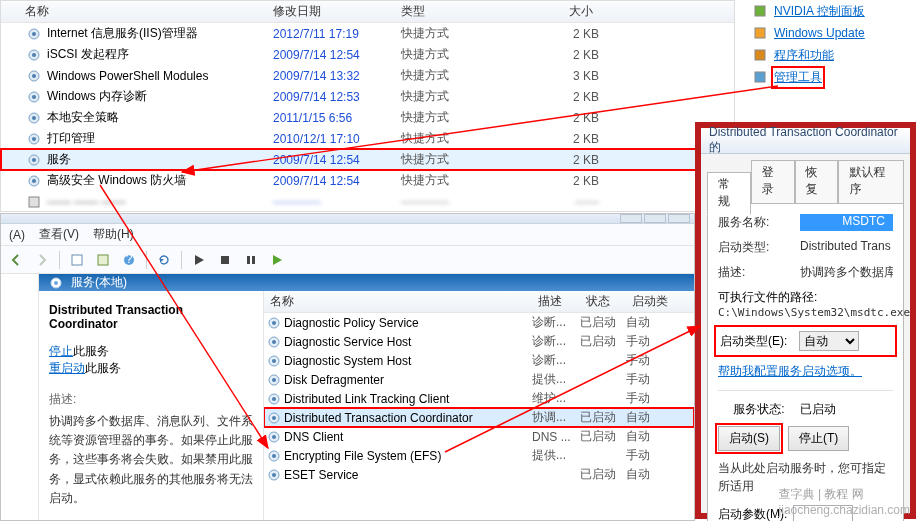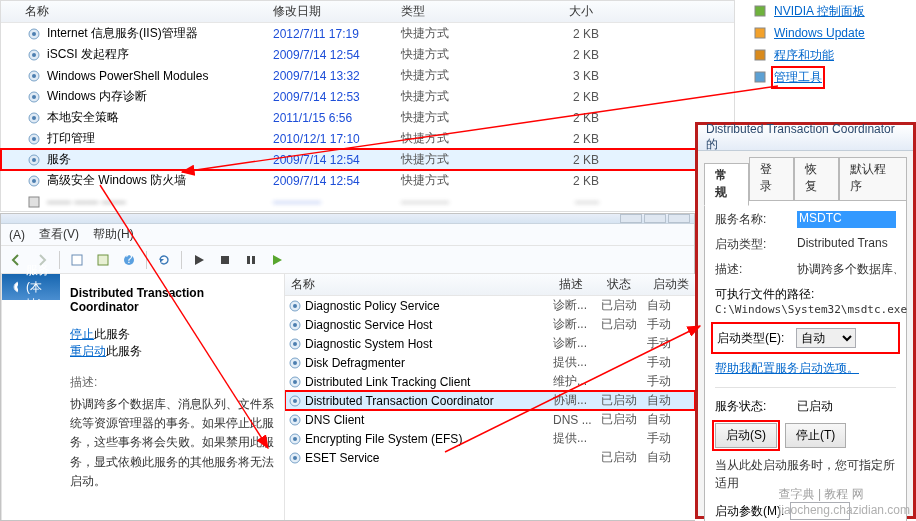--- a/index.html
+++ b/index.html
@@ -25,37 +25,37 @@
 .explorer .row.blur .fname, .explorer .row.blur .fdate, .explorer .row.blur .ftype, .explorer .row.blur .fsize { filter: blur(2px); opacity: .7; }
 
 
 .cpanel { position: absolute; left: 746px; top: 0; width: 170px; }
 .cpanel .item { display: flex; align-items: center; height: 22px; gap: 6px; padding-left: 6px; }
 .cpanel .item .icon { width: 16px; height: 16px; display: inline-flex; align-items: center; justify-content: center; }
 .cpanel .item a { color: #0066cc; text-decoration: underline; cursor: pointer; }
 .cpanel .item.highlight a { outline: 2px solid #ff0000; outline-offset: 1px; }
 
 
-.dialog { position: absolute; left: 695px; top: 122px; width: 221px; height: 397px; background: #f4f4f4; border: 3px solid #b91c1c; }
+.dialog { position: absolute; left: 695px; top: 122px; width: 221px; height: 397px; background: #f4f4f4; border: 6px solid #b91c1c; }
 .dialog .titlebar { height: 26px; background: linear-gradient(#ffffff,#e4ecf7); color: #2d4a6e; display: flex; align-items: center; padding: 0 8px; border-bottom: 1px solid #c2cdd8; }
 .dialog .tabs { display: flex; gap: 0; margin: 6px 6px 0 6px; }
 .dialog .tab { padding: 3px 10px 4px; border: 1px solid #b9b9b9; border-bottom: none; background: #f8f8f8; color: #333; cursor: pointer; }
-.dialog .tab.active { background: #fff; border-bottom: 1px solid #fff; position: relative; top: 6px; font-weight: bold; }
+.dialog .tab.active { background: #fff; border-bottom: 1px solid #fff; position: relative; top: 12px; }
 .dialog .tabpanel { margin: 0 6px 6px 6px; border: 1px solid #b9b9b9; background: #fff; min-height: 330px; padding: 10px 10px; }
 .dialog .field { display: flex; margin-bottom: 8px; }
 .dialog .field .lbl { width: 82px; color: #333; }
 .dialog .field .val { flex: 1; color: #333; white-space: nowrap; overflow: hidden; }
-.dialog .val.selected { background: #3399ff; color: #fff; padding: 0 2px; }
+.dialog .val.selected { background: #3399ff; color: #fff; padding: 0 8px; text-align: right; }
 .dialog .path { font-family: Consolas, monospace; font-size: 11px; color: #333; margin-bottom: 10px; }
 .dialog .startup { display: flex; align-items: center; gap: 12px; outline: 2px solid #ff0000; outline-offset: 2px; padding: 2px; margin-bottom: 10px; }
 .dialog .startup select { border: 1px solid #abadb3; height: 20px; width: 60px; }
 .dialog a.help { color: #0066cc; text-decoration: underline; }
 .dialog .divider { border-top: 1px solid #e2e2e2; margin: 10px 0; }
 .dialog .status { display: flex; margin-bottom: 8px; }
-.dialog .status .lbl { width: 82px; }
+.dialog .status .lbl { width: 82px; text-align: center; }
 .dialog .btnrow { display: flex; gap: 8px; margin-bottom: 8px; }
 .dialog button { border: 1px solid #acacac; background: linear-gradient(#f7f7f7,#e4e4e4); padding: 3px 10px; cursor: pointer; }
 .dialog button.start { outline: 2px solid #ff0000; outline-offset: 1px; }
 .dialog .hint { color: #333; line-height: 1.5; margin-bottom: 10px; }
 .dialog .param { display: flex; align-items: center; gap: 6px; }
 .dialog .param input { border: 1px solid #abadb3; height: 18px; width: 60px; }
 
 
 .watermark { position: absolute; right: 6px; bottom: 4px; font-size: 11px; color: #8c8c8c; }
 .watermark .cn { color: #a0a0a0; }
@@ -65,21 +65,21 @@
 .mmc { position: absolute; left: 0; top: 213px; width: 695px; height: 308px; background: #fff; border: 1px solid #c4c4c4; }
 .mmc .titlebar { height: 10px; background: linear-gradient(#e8eef8,#d7e4f2); border-bottom: 1px solid #c9d4df; display:flex; justify-content:flex-end; gap:2px; padding-right:4px; }
 .mmc .titlebar .winbtn { width:22px; height:9px; background:#dfe7f1; border:1px solid #b6c2cf; }
 .mmc .menubar { height: 22px; display: flex; align-items: center; gap: 14px; padding: 0 8px; border-bottom: 1px solid #e4e4e4; background: #f9fbfe; }
 .mmc .menubar span { color: #333; cursor: pointer; }
 .mmc .toolbar { height: 28px; display: flex; align-items: center; gap: 4px; padding: 0 4px; border-bottom: 1px solid #e4e4e4; background: #f9fbfe; }
 .mmc .toolbar .tb { width: 22px; height: 22px; display: inline-flex; align-items: center; justify-content: center; border: 1px solid transparent; border-radius: 2px; cursor: pointer; }
 .mmc .toolbar .sep { width: 1px; height: 18px; background: #d0d0d0; margin: 0 2px; }
 .mmc .content { display: flex; height: calc(100% - 60px); }
 .mmc .tree { width: 38px; background: #fff; border-right: 1px solid #e4e4e4; }
-.mmc .main { flex: 1; background: #fff; display: flex; flex-direction: row; }
+.mmc .main { flex: 1; background: #fff; display: flex; flex-direction: column; }
 .mmc .loc-header { height: 26px; background: linear-gradient(#1766b0,#4a8ed0); color: #fff; display: flex; align-items: center; padding: 0 10px; gap: 8px; }
 .mmc .panes { display: flex; flex: 1; }
 .mmc .detail { width: 224px; padding: 12px 10px; font-size: 12px; }
 .mmc .detail h3 { font-size: 12px; color: #000; margin-bottom: 12px; font-weight: bold; }
 .mmc .detail a { color: #0066cc; text-decoration: underline; cursor: pointer; }
 .mmc .detail .desc-label { color: #666; margin: 14px 0 4px; }
 .mmc .detail .desc-body { color: #333; line-height: 1.6; }
 .mmc .grid { flex: 1; overflow: hidden; border-left: 1px solid #e4e4e4; }
 .mmc .grid .gcols { display: flex; height: 22px; background: linear-gradient(#fafcfe,#eef2f7); border-bottom: 1px solid #e6e6e6; align-items: center; }
 .mmc .gcols span { padding-left: 6px; color: #333; }

